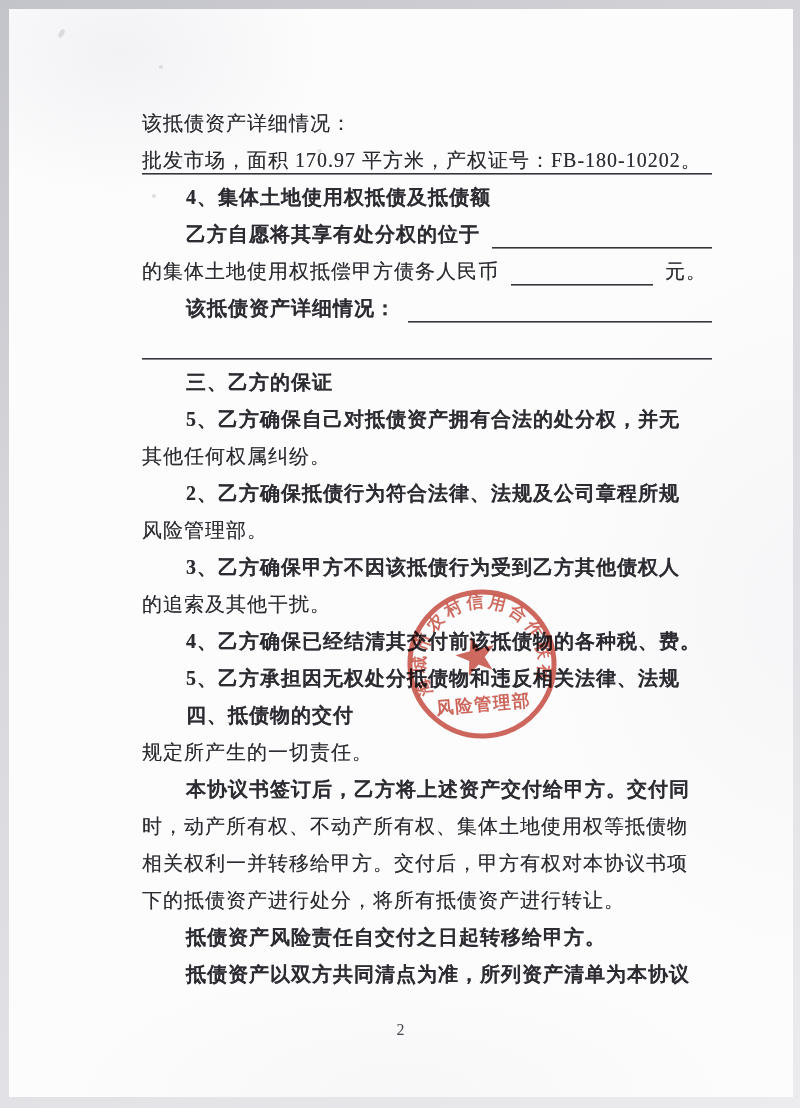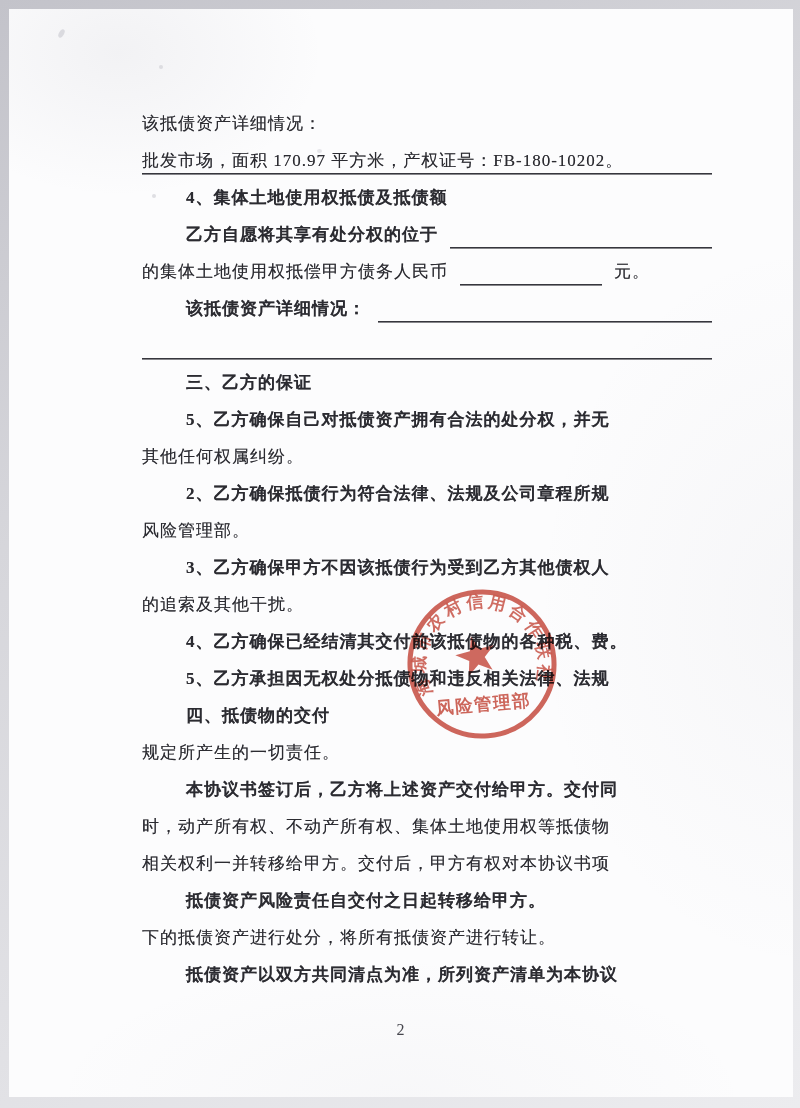--- a/index.html
+++ b/index.html
@@ -15,21 +15,21 @@
       radial-gradient(ellipse 420px 560px at 102% 55%, rgba(135,135,150,.05), transparent 65%),
       radial-gradient(ellipse 500px 200px at 50% 100%, rgba(135,135,150,.04), transparent 70%),
       #fcfcfd;
   }
   .doc{
     position:absolute;left:133px;top:96px;width:570px;
     color:#2b2b31;
   }
   .line{
     display:flex;height:37px;line-height:37px;
-    font-size:17px;letter-spacing:1px;white-space:nowrap;
+    font-size:20px;letter-spacing:1px;white-space:nowrap;
     text-shadow:0 0 .6px rgba(43,43,49,.55);
     gap:12px;
   }
   .line.indent{padding-left:44px;font-weight:bold;}
   .seg{display:block;}
   .seg.ul{
     background-image:linear-gradient(#36363d,#36363d);
     background-repeat:no-repeat;
     background-size:100% 1.6px;
     background-position:0 31px;
@@ -124,25 +124,25 @@
       </div>
       <div class="line indent">
         <span class="seg">本协议书签订后，乙方将上述资产交付给甲方。交付同</span>
       </div>
       <div class="line">
         <span class="seg">时，动产所有权、不动产所有权、集体土地使用权等抵债物</span>
       </div>
       <div class="line">
         <span class="seg">相关权利一并转移给甲方。交付后，甲方有权对本协议书项</span>
       </div>
+      <div class="line">
+        <span class="seg">下的抵债资产进行处分，将所有抵债资产进行转让。</span>
+      </div>
       <div class="line indent">
         <span class="seg">抵债资产风险责任自交付之日起转移给甲方。</span>
-      </div>
-      <div class="line">
-        <span class="seg">下的抵债资产进行处分，将所有抵债资产进行转让。</span>
       </div>
       <div class="line indent">
         <span class="seg">抵债资产以双方共同清点为准，所列资产清单为本协议</span>
       </div>
     </div>
 
   <svg class="stamp" viewBox="0 0 160 160" xmlns="http://www.w3.org/2000/svg">
     <g transform="rotate(-5 80 80)" fill="#c23a2c" stroke="none">
       <circle cx="80" cy="80" r="72" fill="none" stroke="#c23a2c" stroke-width="5" opacity=".92"></circle>
       <defs>

